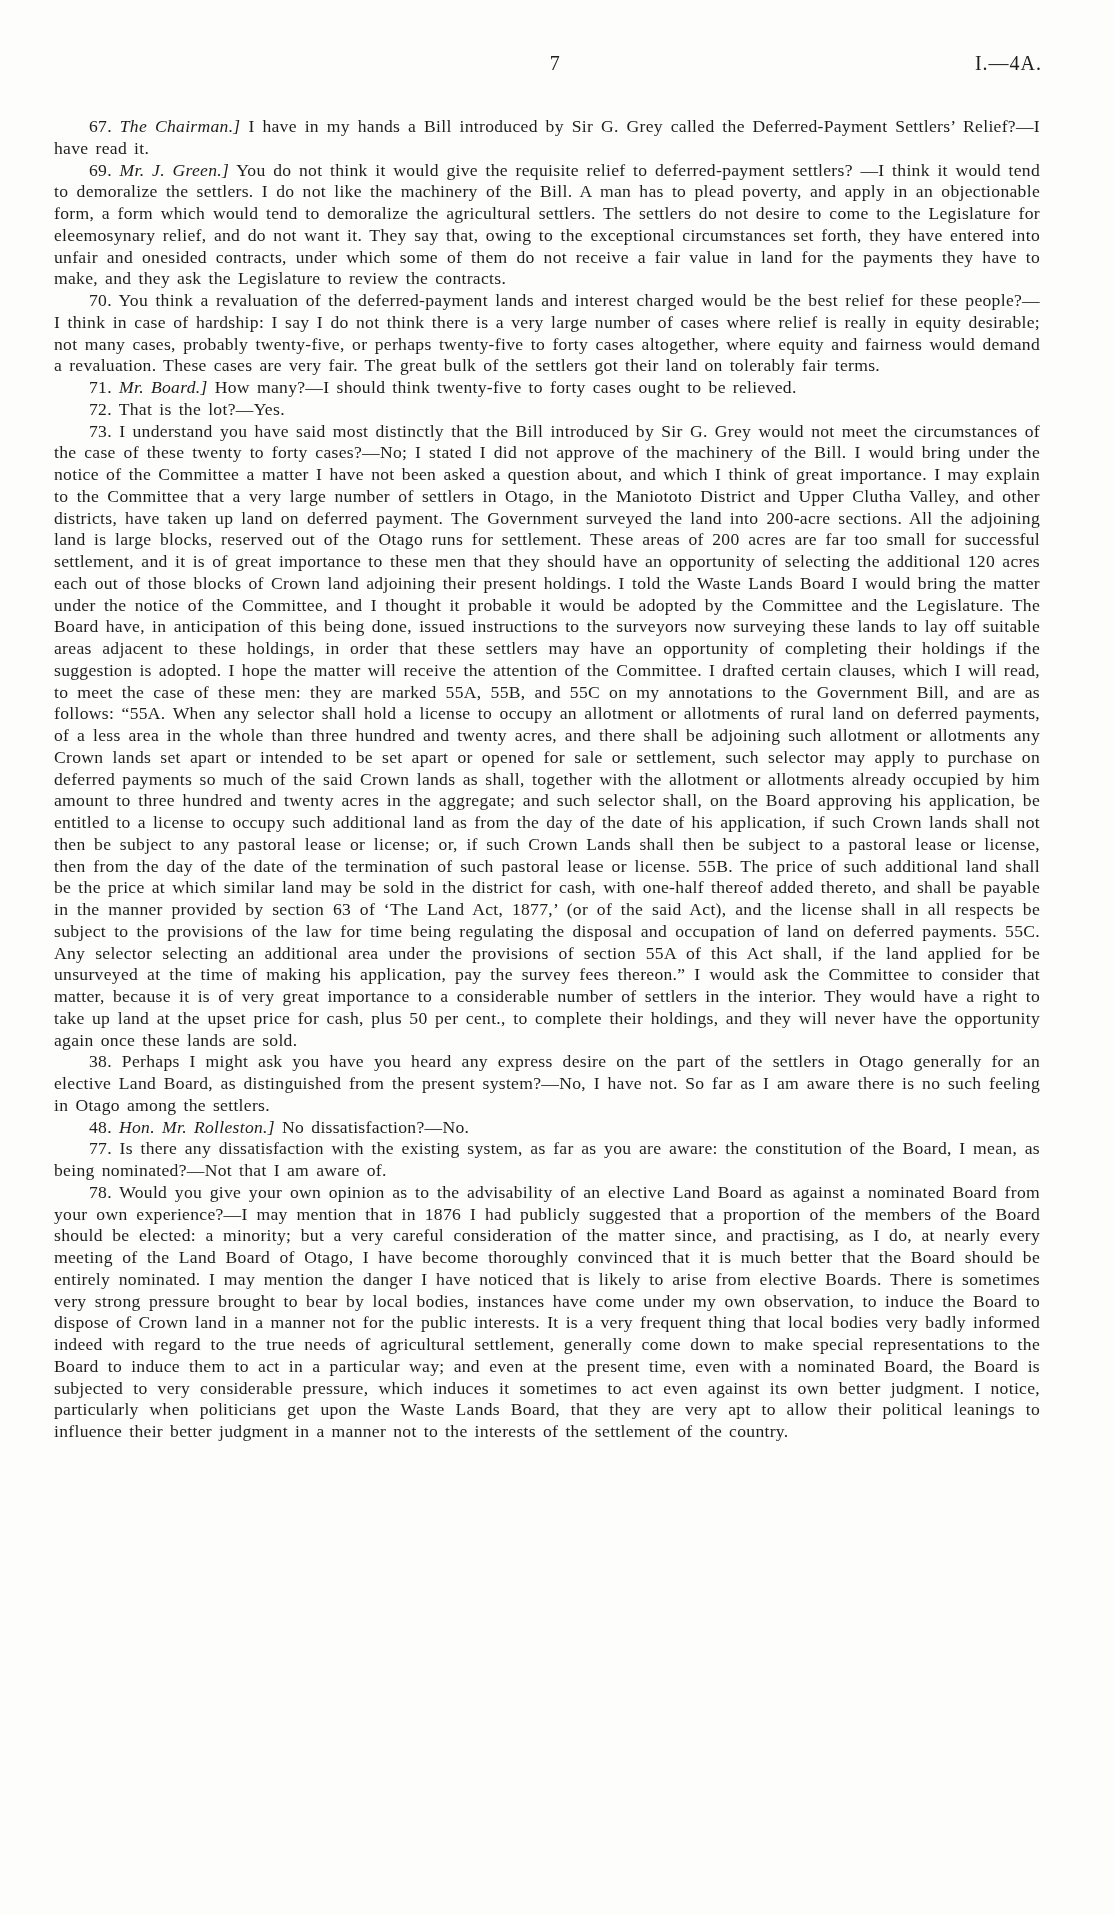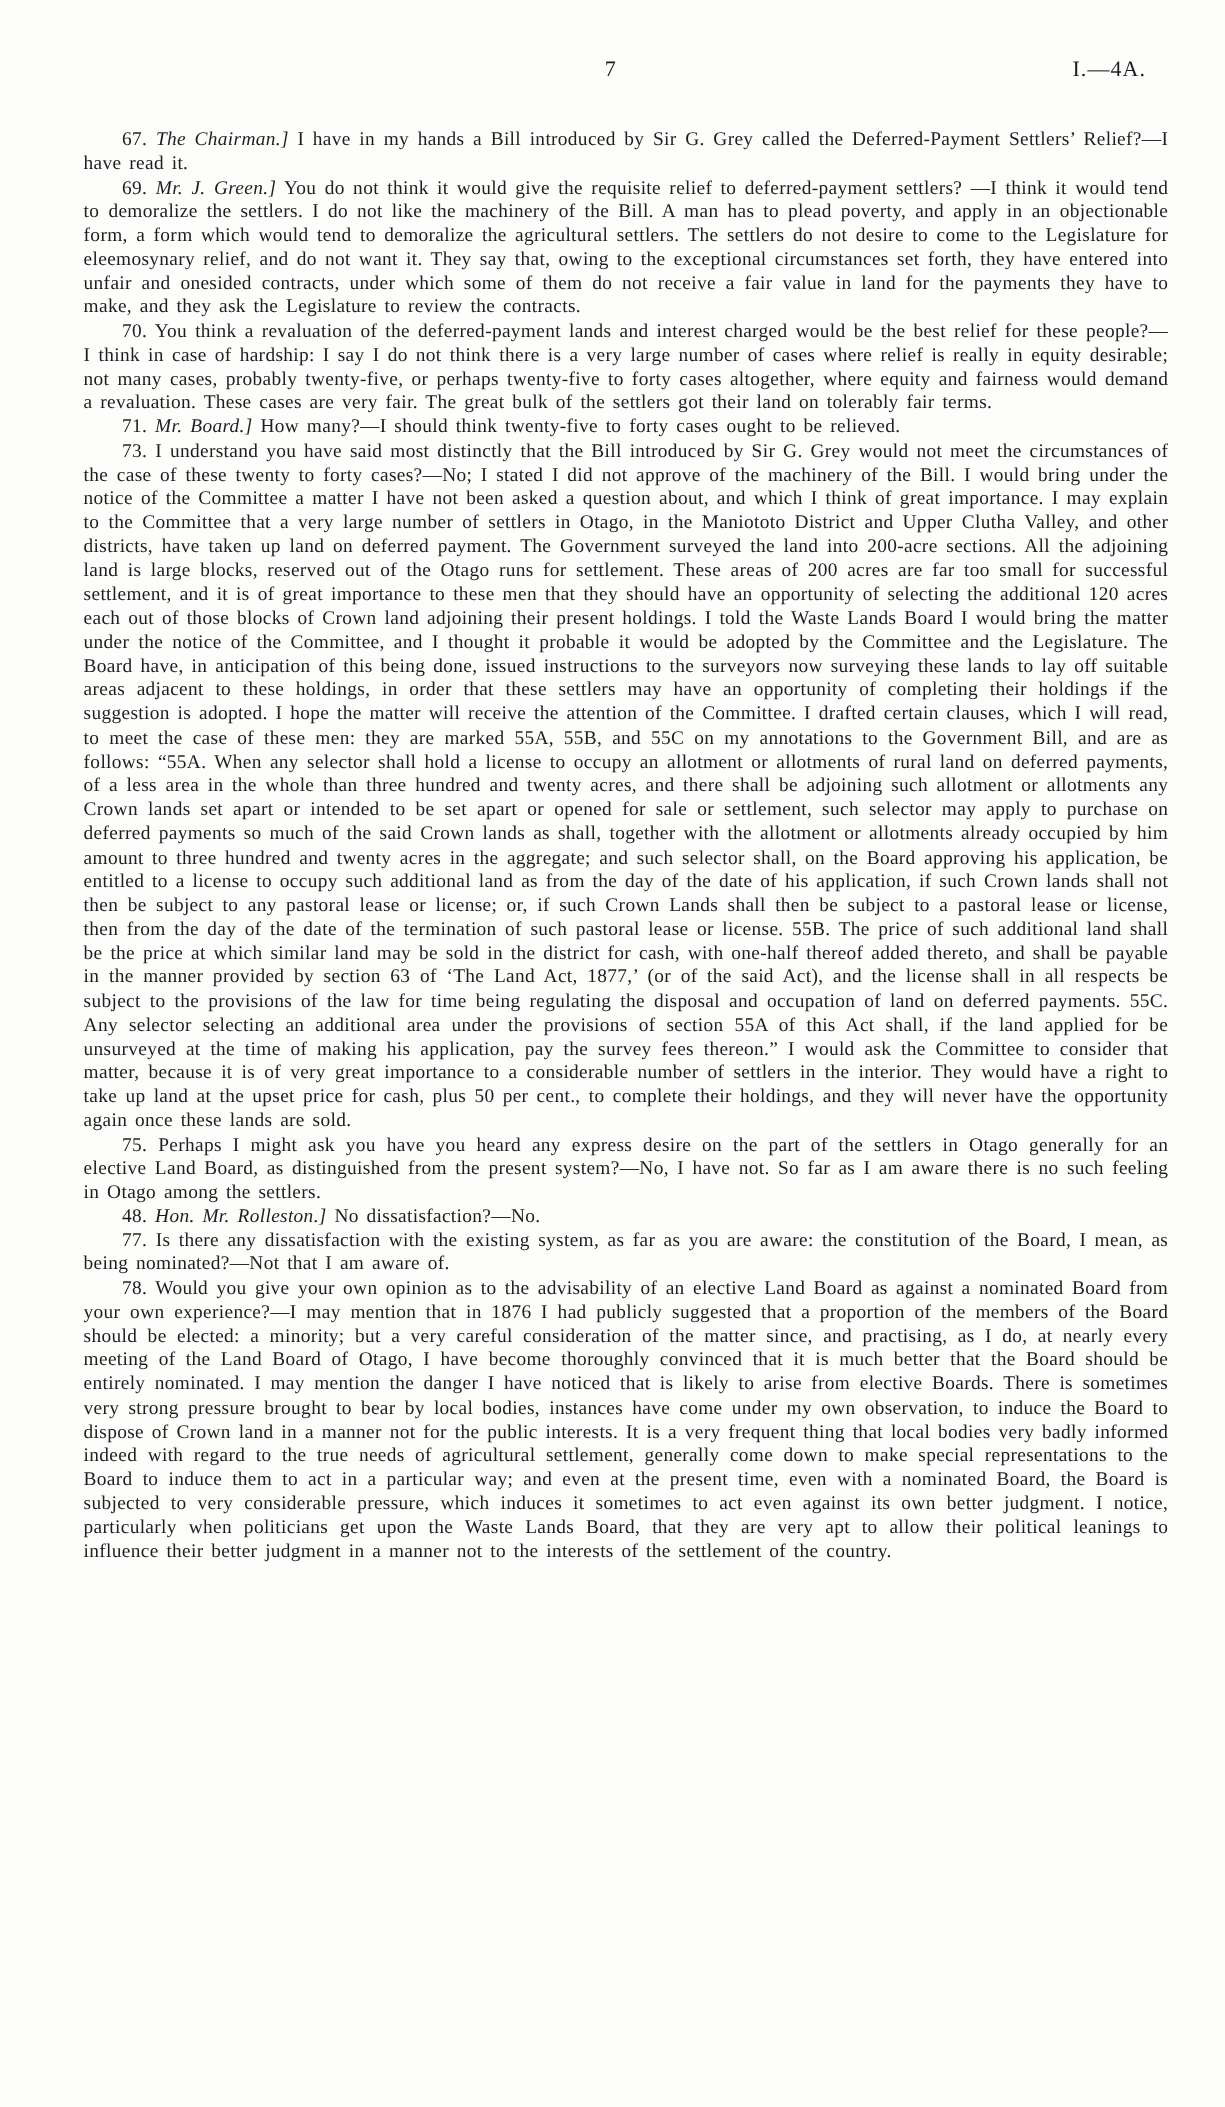--- a/index.html
+++ b/index.html
@@ -33,21 +33,21 @@
   }
   .doc-ref {
     position: absolute;
     right: 6px;
     top: 0;
     letter-spacing: 1px;
   }
   .content {
     position: absolute;
     top: 116px;
-    left: 76px;
+    left: 54px;
     width: 986px;
     text-align: justify;
     font-size: 17.6px;
     line-height: 21.75px;
     letter-spacing: 0.3px;
     word-spacing: 2.4px;
   }
   .para {
     margin: 0;
     text-indent: 35px;
@@ -70,25 +70,26 @@
 
     <p class="para"><span>67.</span> <span class="speaker">The Chairman.]</span> <span>I have in my hands a Bill introduced by Sir G. Grey called the Deferred-Payment Settlers’ Relief?—I have read it.</span></p>
 
 
     <p class="para"><span>69.</span> <span class="speaker">Mr. J. Green.]</span> <span>You do not think it would give the requisite relief to deferred-payment settlers? —I think it would tend to demoralize the settlers.  I do not like the machinery of the Bill.  A man has to plead poverty, and apply in an objectionable form, a form which would tend to demoralize the agricultural settlers.  The settlers do not desire to come to the Legislature for eleemosynary relief, and do not want it.  They say that, owing to the exceptional circumstances set forth, they have entered into unfair and onesided contracts, under which some of them do not receive a fair value in land for the payments they have to make, and they ask the Legislature to review the contracts.</span></p>
 
     <p class="para"><span>70.</span> <span class="speaker"></span> <span>You think a revaluation of the deferred-payment lands and interest charged would be the best relief for these people?—I think in case of hardship: I say I do not think there is a very large number of cases where relief is really in equity desirable; not many cases, probably twenty-five, or perhaps twenty-five to forty cases altogether, where equity and fairness would demand a revaluation.  These cases are very fair.  The great bulk of the settlers got their land on tolerably fair terms.</span></p>
 
     <p class="para"><span>71.</span> <span class="speaker">Mr. Board.]</span> <span>How many?—I should think twenty-five to forty cases ought to be relieved.</span></p>
 
+    <p class="para"><span>72.</span> <span class="speaker"></span> <span>That is the lot?—Yes.</span></p>
 
     <p class="para"><span>73.</span> <span class="speaker"></span> <span>I understand you have said most distinctly that the Bill introduced by Sir G. Grey would not meet the circumstances of the case of these twenty to forty cases?—No; I stated I did not approve of the machinery of the Bill.  I would bring under the notice of the Committee a matter I have not been asked a question about, and which I think of great importance.  I may explain to the Committee that a very large number of settlers in Otago, in the Maniototo District and Upper Clutha Valley, and other districts, have taken up land on deferred payment.  The Government surveyed the land into 200-acre sections.  All the adjoining land is large blocks, reserved out of the Otago runs for settlement.  These areas of 200 acres are far too small for successful settlement, and it is of great importance to these men that they should have an opportunity of selecting the additional 120 acres each out of those blocks of Crown land adjoining their present holdings.  I told the Waste Lands Board I would bring the matter under the notice of the Committee, and I thought it probable it would be adopted by the Committee and the Legislature.  The Board have, in anticipation of this being done, issued instructions to the surveyors now surveying these lands to lay off suitable areas adjacent to these holdings, in order that these settlers may have an opportunity of completing their holdings if the suggestion is adopted.  I hope the matter will receive the attention of the Committee.  I drafted certain clauses, which I will read, to meet the case of these men: they are marked 55A, 55B, and 55C on my annotations to the Government Bill, and are as follows: “55A. When any selector shall hold a license to occupy an allotment or allotments of rural land on deferred payments, of a less area in the whole than three hundred and twenty acres, and there shall be adjoining such allotment or allotments any Crown lands set apart or intended to be set apart or opened for sale or settlement, such selector may apply to purchase on deferred payments so much of the said Crown lands as shall, together with the allotment or allotments already occupied by him amount to three hundred and twenty acres in the aggregate; and such selector shall, on the Board approving his application, be entitled to a license to occupy such additional land as from the day of the date of his application, if such Crown lands shall not then be subject to any pastoral lease or license; or, if such Crown Lands shall then be subject to a pastoral lease or license, then from the day of the date of the termination of such pastoral lease or license.  55B. The price of such additional land shall be the price at which similar land may be sold in the district for cash, with one-half thereof added thereto, and shall be payable in the manner provided by section 63 of ‘The Land Act, 1877,’ (or of the said Act), and the license shall in all respects be subject to the provisions of the law for time being regulating the disposal and occupation of land on deferred payments.  55C. Any selector selecting an additional area under the provisions of section 55A of this Act shall, if the land applied for be unsurveyed at the time of making his application, pay the survey fees thereon.”  I would ask the Committee to consider that matter, because it is of very great importance to a considerable number of settlers in the interior.  They would have a right to take up land at the upset price for cash, plus 50 per cent., to complete their holdings, and they will never have the opportunity again once these lands are sold.</span></p>
 
 
-    <p class="para"><span>75.</span> <span class="speaker"></span> <span>Perhaps I might ask you have you heard any express desire on the part of the settlers in Otago generally for an elective Land Board, as distinguished from the present system?—No, I have not.  So far as I am aware there is no such feeling in Otago among the settlers.</span></p>
+    <p class="para"><span>38.</span> <span class="speaker"></span> <span>Perhaps I might ask you have you heard any express desire on the part of the settlers in Otago generally for an elective Land Board, as distinguished from the present system?—No, I have not.  So far as I am aware there is no such feeling in Otago among the settlers.</span></p>
 
     <p class="para"><span>48.</span> <span class="speaker">Hon. Mr. Rolleston.]</span> <span>No dissatisfaction?—No.</span></p>
 
     <p class="para"><span>77.</span> <span class="speaker"></span> <span>Is there any dissatisfaction with the existing system, as far as you are aware: the constitution of the Board, I mean, as being nominated?—Not that I am aware of.</span></p>
 
     <p class="para"><span>78.</span> <span class="speaker"></span> <span>Would you give your own opinion as to the advisability of an elective Land Board as against a nominated Board from your own experience?—I may mention that in 1876 I had publicly suggested that a proportion of the members of the Board should be elected: a minority; but a very careful consideration of the matter since, and practising, as I do, at nearly every meeting of the Land Board of Otago, I have become thoroughly convinced that it is much better that the Board should be entirely nominated.  I may mention the danger I have noticed that is likely to arise from elective Boards.  There is sometimes very strong pressure brought to bear by local bodies, instances have come under my own observation, to induce the Board to dispose of Crown land in a manner not for the public interests.  It is a very frequent thing that local bodies very badly informed indeed with regard to the true needs of agricultural settlement, generally come down to make special representations to the Board to induce them to act in a particular way; and even at the present time, even with a nominated Board, the Board is subjected to very considerable pressure, which induces it sometimes to act even against its own better judgment.  I notice, particularly when politicians get upon the Waste Lands Board, that they are very apt to allow their political leanings to influence their better judgment in a manner not to the interests of the settlement of the country.</span></p>
 
   </div>
 
 </div>

